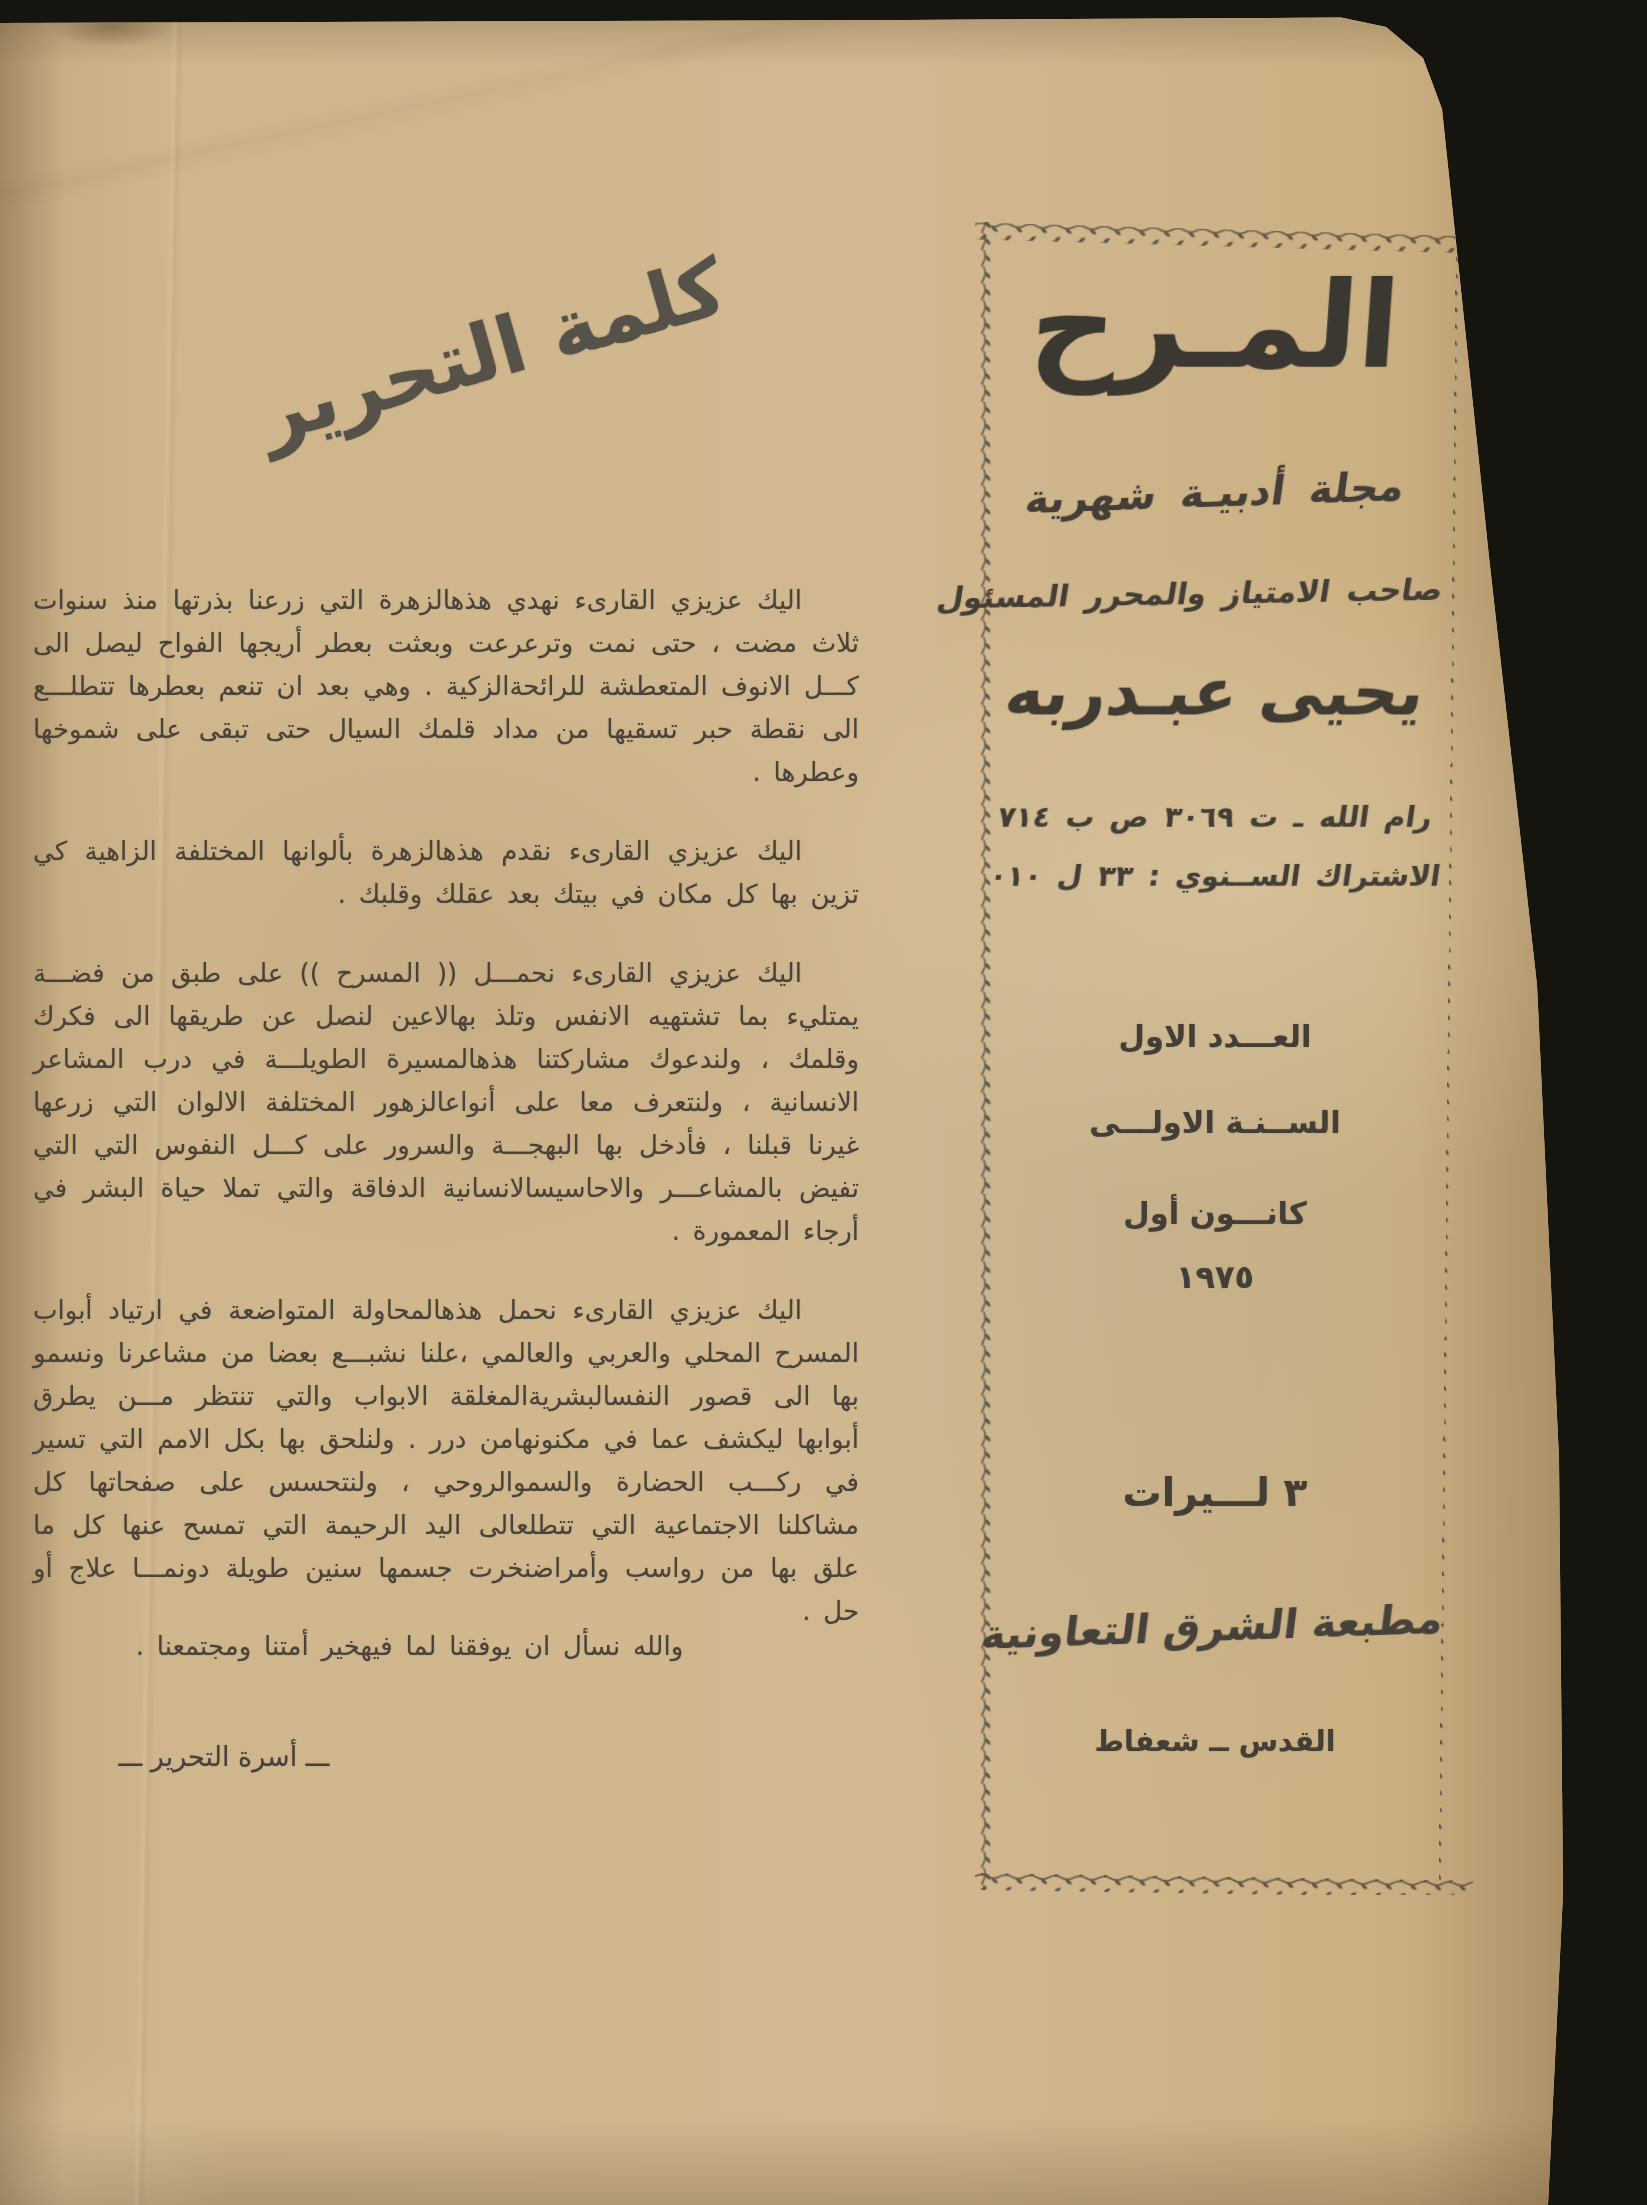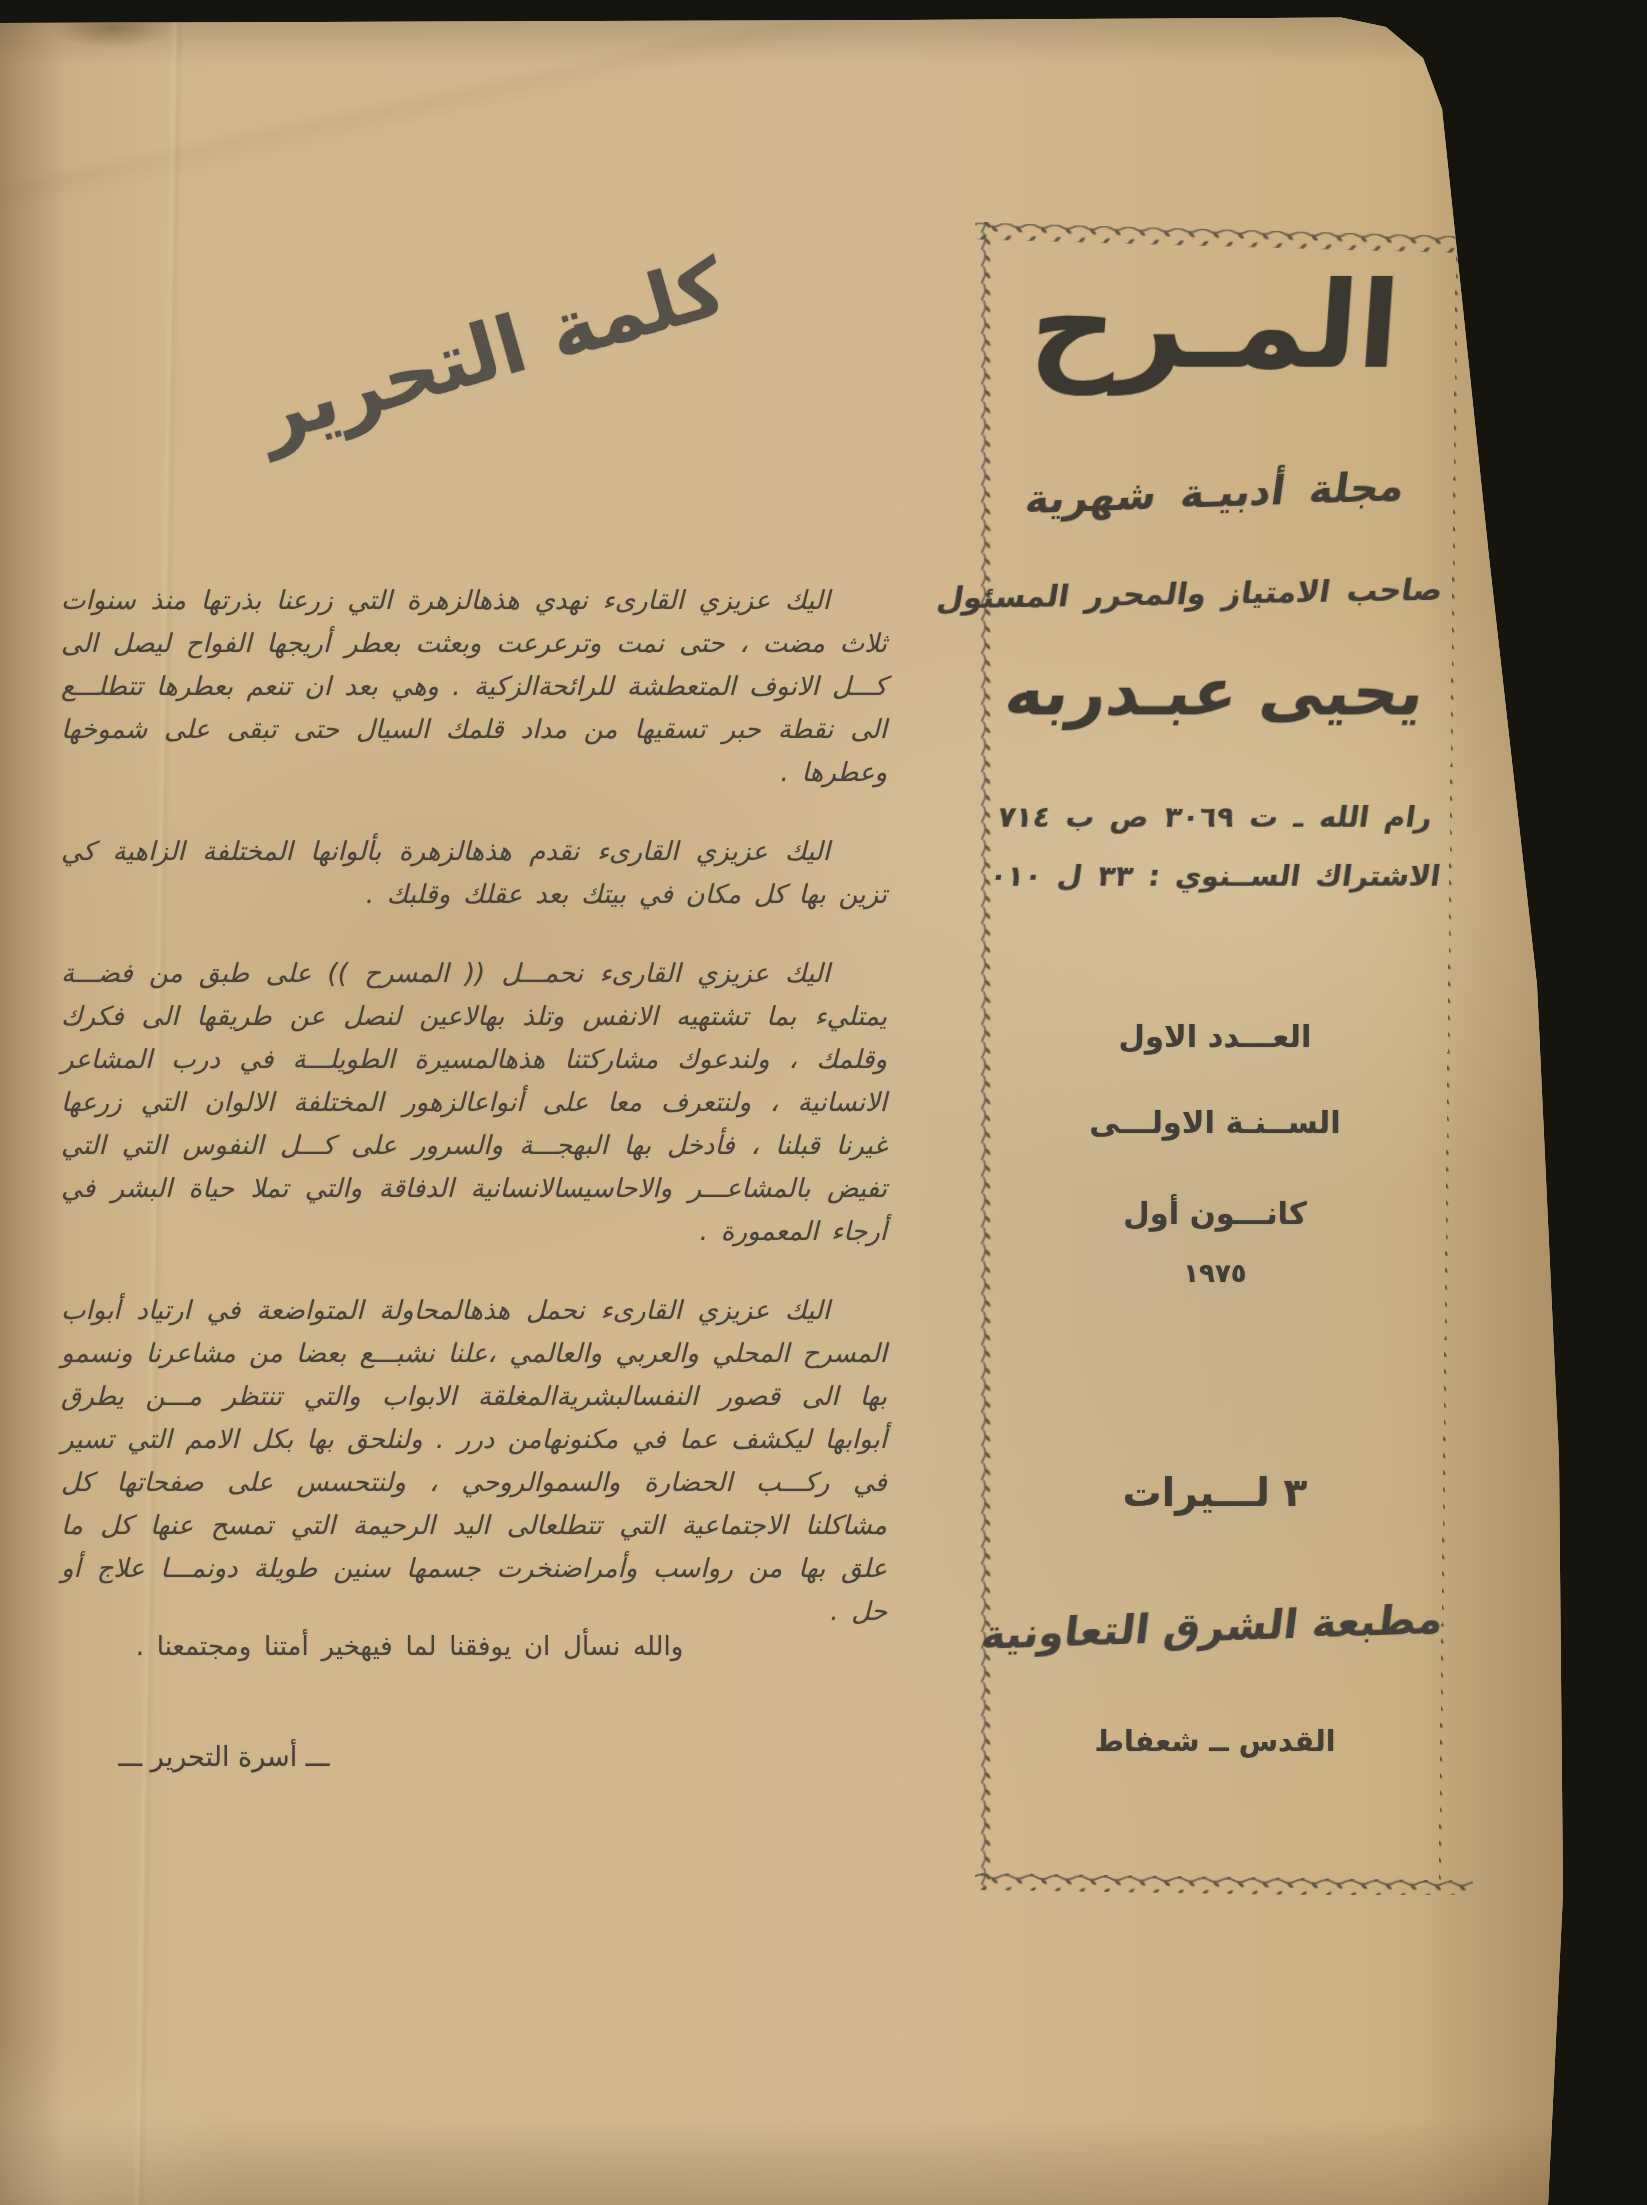--- a/index.html
+++ b/index.html
@@ -55,24 +55,23 @@
     font-size: 79px;
     font-weight: bold;
     color: #56524a;
     text-align: center;
     letter-spacing: -1.3px;
     text-shadow: 0 0 1.9px rgba(86,82,74,.45);
     white-space: nowrap;
   }
   .ed-body {
     position: absolute;
-    left: 62px; top: 579px;
+    left: 34px; top: 579px;
     width: 826px;
     direction: rtl;
-    font-style: italic;
   }
   .ed-body p {
     margin: 0 0 36px 0;
     font-size: 26px;
     line-height: 43px;
     color: #4a4339;
     text-align: justify;
     text-indent: 57px;
     word-spacing: 4.5px;
     text-shadow: 0 0 1.3px rgba(74,67,57,.35);
@@ -118,21 +117,21 @@
   }
   .mh-title      { top: 40px;  font-size: 120px; font-weight: bold; color: #3b3831; transform: skewX(-4deg); }
   .mh-subtitle   { top: 254px; font-size: 40px;  font-weight: bold; transform: skewX(-10deg) rotate(-2deg); word-spacing: 10.4px; }
   .mh-owner      { top: 360px; font-size: 30.5px;  font-weight: bold; transform: skewX(-10deg) rotate(-1deg); word-spacing: 6.5px; }
   .mh-name       { top: 438px; font-size: 65px; font-weight: bold; transform: skewX(-8deg); color: #403b33; }
   .mh-address    { top: 585px; font-size: 28.5px;  font-weight: bold; transform: skewX(-8deg); word-spacing: 5.8px; }
   .mh-subscr     { top: 644px; font-size: 28.5px;  font-weight: bold; transform: skewX(-8deg); word-spacing: 5.8px; }
   .mh-issue      { top: 803px; font-size: 30.5px; font-weight: bold; }
   .mh-yearline   { top: 889px; font-size: 30.5px; font-weight: bold; }
   .mh-month      { top: 980px; font-size: 30.5px; font-weight: bold; }
-  .mh-year       { top: 1042px; font-size: 26px; font-weight: bold; letter-spacing: 3.9px; }
+  .mh-year       { top: 1042px; font-size: 32px; font-weight: bold; letter-spacing: 3.9px; }
   .mh-pricelabel { top: 1164px; font-size: 30.5px; font-weight: bold; }
   .mh-price      { top: 1254px; font-size: 39px; font-weight: bold; }
   .mh-printer    { top: 1387px; font-size: 41px; font-weight: bold; transform: skewX(-9deg) rotate(-2deg); color: #46413a; }
   .mh-location   { top: 1509px; font-size: 28.5px; font-weight: bold; }
 </style>
 </head>
 <body>
 
 <div id="screenshot">
   <div class="paper">

